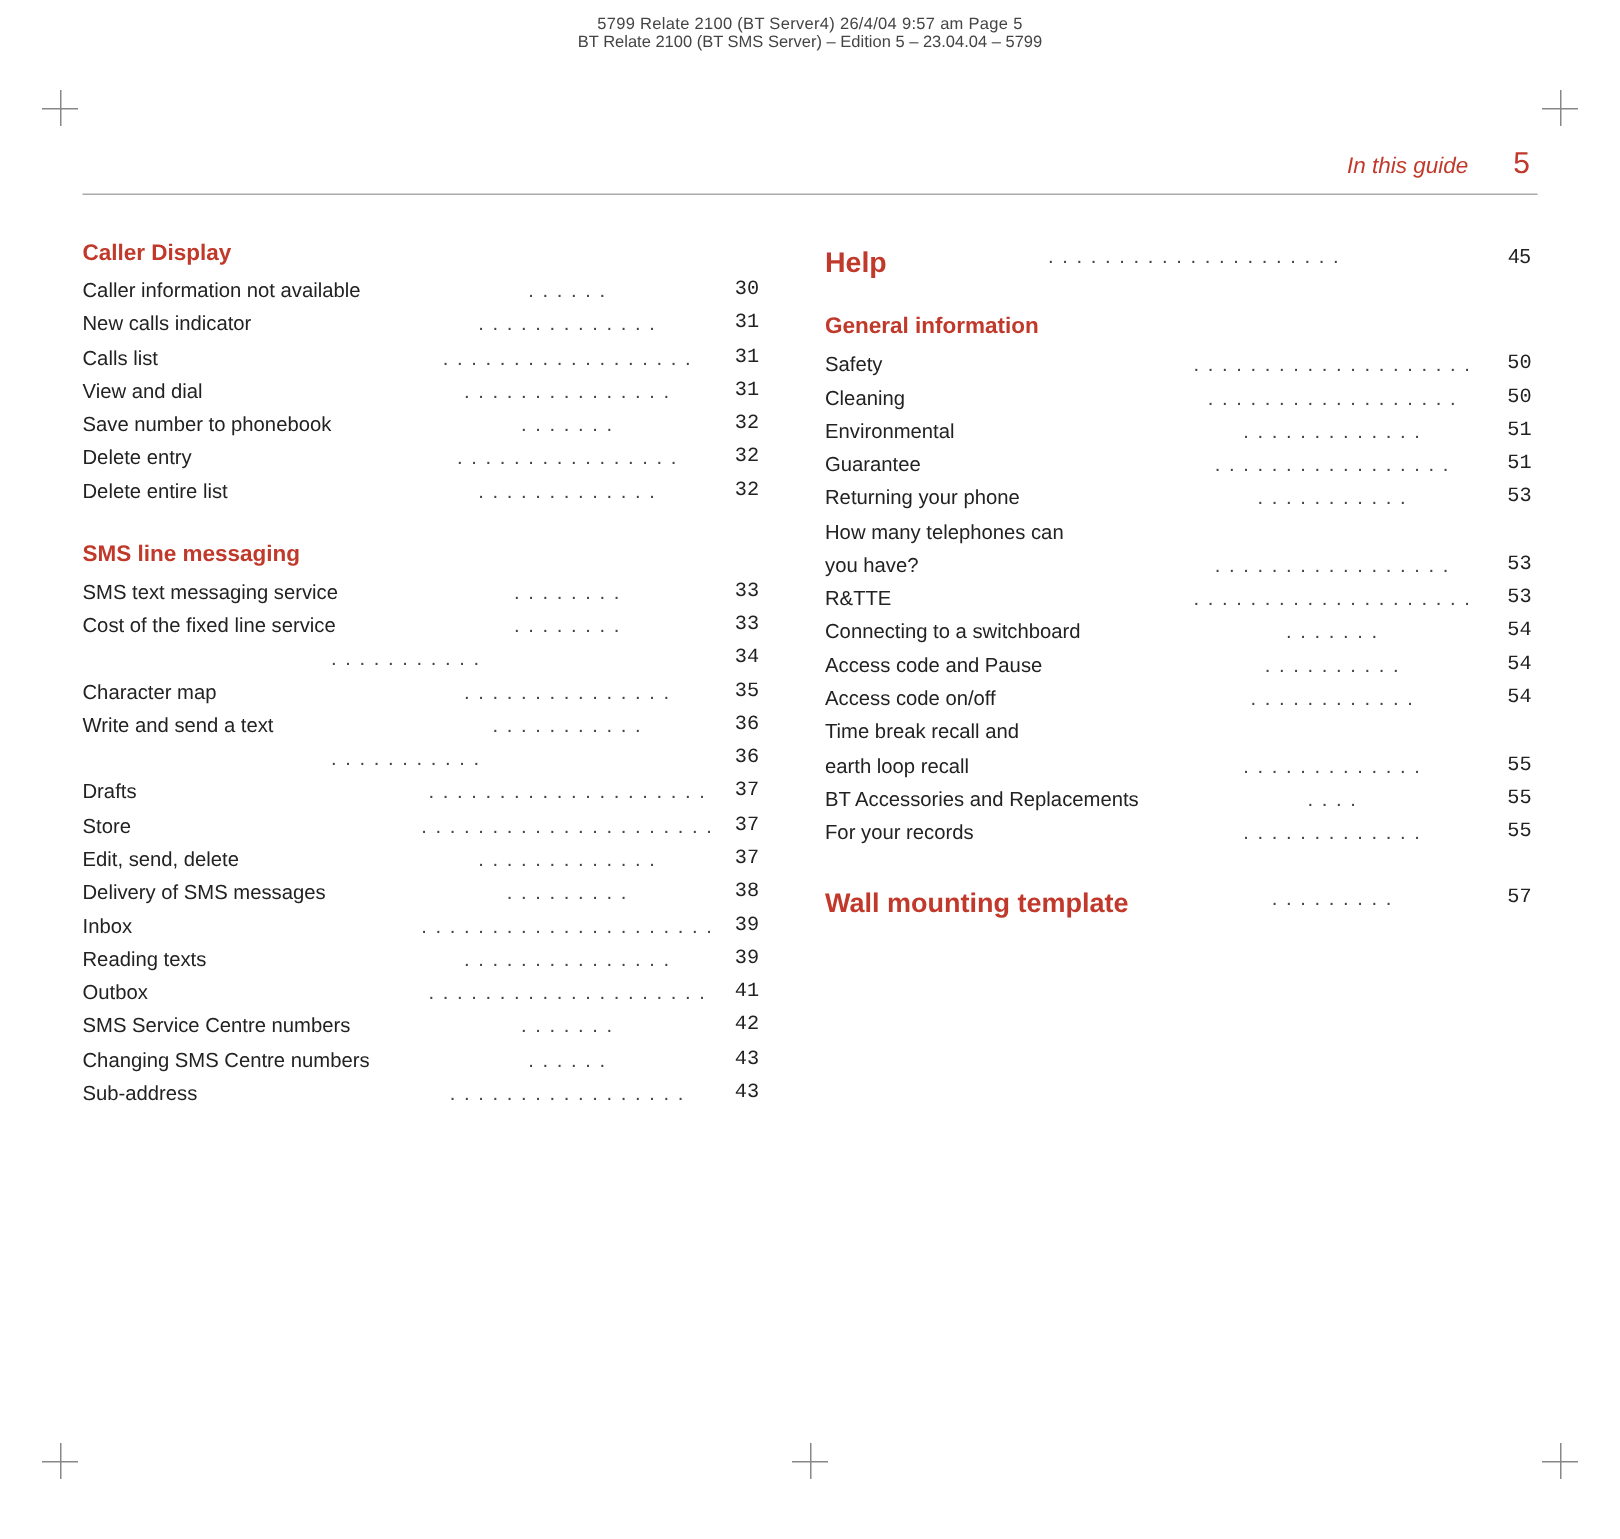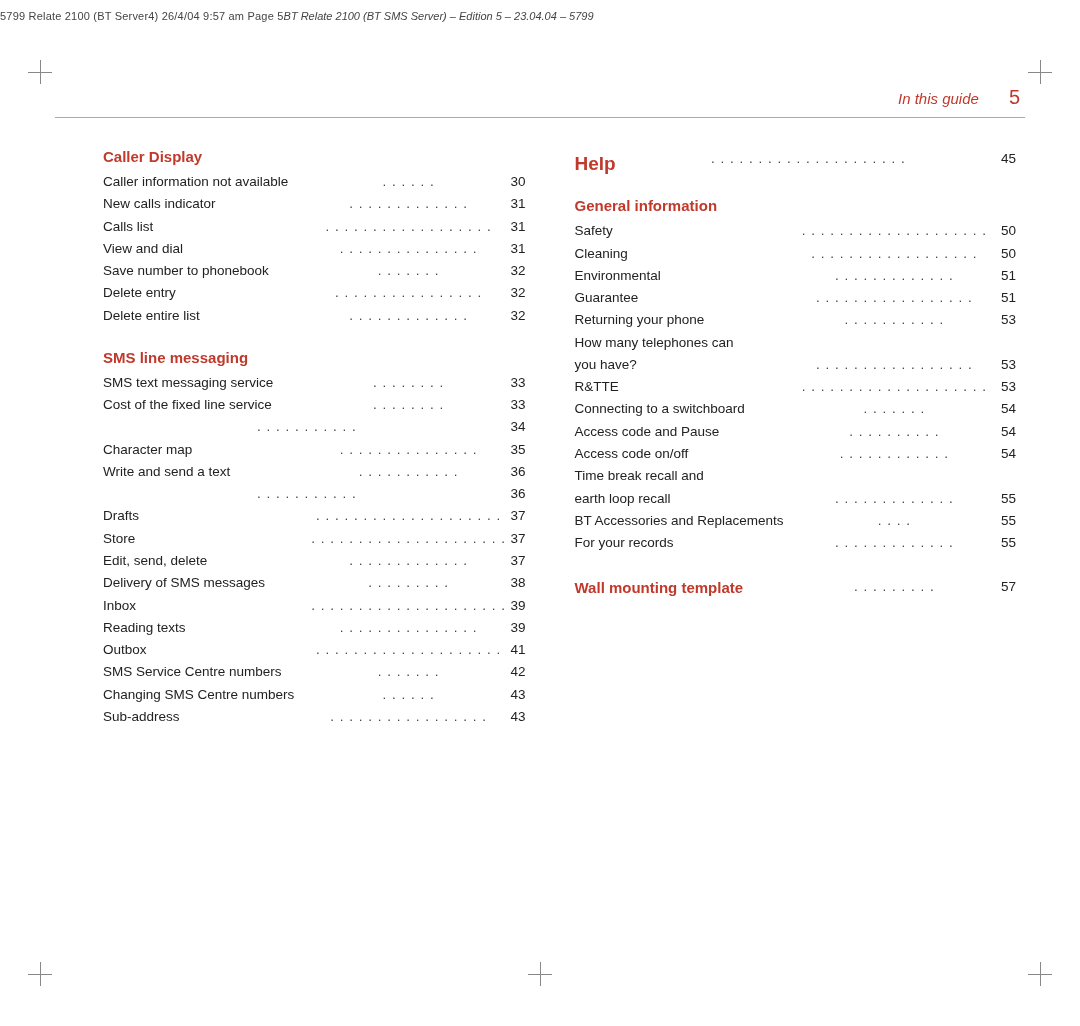--- a/index.html
+++ b/index.html
@@ -17,38 +17,37 @@
       width: 1080px;
       min-height: 1026px;
       background: #fff;
       position: relative;
       padding: 0;
     }
 
     
     .top-meta {
       display: flex;
-      flex-direction: row;
+      flex-direction: column;
       align-items: center;
       padding-top: 10px;
       padding-bottom: 4px;
       font-size: 11px;
       color: #333;
     }
 
     .top-meta-line1 {
       font-size: 11px;
       color: #444;
       letter-spacing: 0.2px;
     }
 
     .top-meta-line2 {
       font-size: 11px;
       color: #444;
-      font-style: italic;
     }
 
     
     .crosshair {
       position: absolute;
       width: 24px;
       height: 24px;
     }
 
     .crosshair::before,
@@ -114,21 +113,20 @@
     
     .main-content {
       display: flex;
       gap: 0;
       padding: 30px 55px 30px 55px;
     }
 
     .left-col {
       width: 50%;
       padding-right: 30px;
-      margin-left: 48px;
     }
 
     .right-col {
       width: 50%;
       padding-left: 10px;
     }
 
     
     .section-heading {
       font-size: 15px;
@@ -154,22 +152,23 @@
 
     .toc-item .toc-dots {
       flex: 1;
       text-align: center;
       letter-spacing: 1px;
       color: #444;
       overflow: hidden;
     }
 
     .toc-item .toc-page {
-      text-align: left;
+      text-align: center;
       min-width: 24px;
+      font-family: Liberation Mono, monospace;
     }
 
     .toc-section {
       margin-bottom: 22px;
     }
 
     
     .help-entry {
       display: flex;
       justify-content: space-between;
@@ -187,21 +186,21 @@
     }
 
     .help-entry .toc-dots {
       flex: 1;
       text-align: center;
       letter-spacing: 1px;
       color: #444;
     }
 
     .help-entry .toc-page {
-      text-align: left;
+      text-align: center;
       min-width: 24px;
     }
 
     .wall-mounting {
       margin-top: 18px;
     }
 
   </style>
 </head>
 <body>
@@ -441,21 +440,21 @@
         </div>
         <div class="toc-item">
           <span class="toc-label">For your records</span>
           <span class="toc-dots"> . . . . . . . . . . . . .</span>
           <span class="toc-page">55</span>
         </div>
       </div>
 
       <div class="toc-section wall-mounting">
         <div class="toc-item">
-          <span class="toc-label section-heading" style="font-size:15px;margin-bottom:0;">Wall mounting template</span>
+          <span class="toc-label section-heading" style="font-size:18px;margin-bottom:0;">Wall mounting template</span>
           <span class="toc-dots"> . . . . . . . . .</span>
           <span class="toc-page">57</span>
         </div>
       </div>
 
     </div>
   </div>
 </div>
 
 </body></html>

